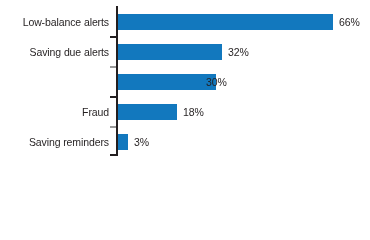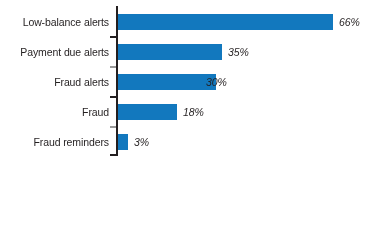--- a/index.html
+++ b/index.html
@@ -105,21 +105,20 @@
     position: absolute;
     top: 7px;
     height: 16px;
     display: flex;
     align-items: center;
     font-size: 10.5px;
     line-height: 1;
     color: #231f20;
     letter-spacing: -0.1px;
     white-space: nowrap;
-    font-style: italic;
   }
 </style>
 </head>
 <body>
 
 <div id="chart-root">
   <div class="plot-area">
 
     <div class="axis-spine"></div>
     <div class="axis-foot"></div>
@@ -131,45 +130,44 @@
 
     <div class="row" style="top:7px;">
       <div class="cat-label">Low-balance alerts</div>
       <div class="bar-track">
         <div class="bar" style="width: 215px; background: rgb(18, 120, 190);"></div>
         <div class="value-label" style="left: 221px;">66%</div>
       </div>
     </div>
 
     <div class="row" style="top:37px;">
-      <div class="cat-label">Payment due alerts</div>
+      <div class="cat-label">Saving due alerts</div>
       <div class="bar-track">
         <div class="bar" style="width: 104px; background: rgb(18, 120, 190);"></div>
-        <div class="value-label" style="left: 110px;">35%</div>
+        <div class="value-label" style="left: 110px;">32%</div>
       </div>
     </div>
 
     <div class="row" style="top:67px;">
-      <div class="cat-label">Fraud alerts</div>
       <div class="bar-track">
         <div class="bar" style="width: 98px; background: rgb(18, 120, 190);"></div>
         <div class="value-label" style="left: 88px;">30%</div>
       </div>
     </div>
 
     <div class="row" style="top:97px;">
       <div class="cat-label">Fraud</div>
       <div class="bar-track">
         <div class="bar" style="width: 59px; background: rgb(18, 120, 190);"></div>
         <div class="value-label" style="left: 65px; text-align: right;">18%</div>
       </div>
     </div>
 
     <div class="row" style="top:127px;">
-      <div class="cat-label">Fraud reminders</div>
+      <div class="cat-label">Saving reminders</div>
       <div class="bar-track">
         <div class="bar" style="width: 10px; background: rgb(18, 120, 190);"></div>
         <div class="value-label" style="left: 16px;">3%</div>
       </div>
     </div>
 
   </div>
 </div>
 
 </body></html>

